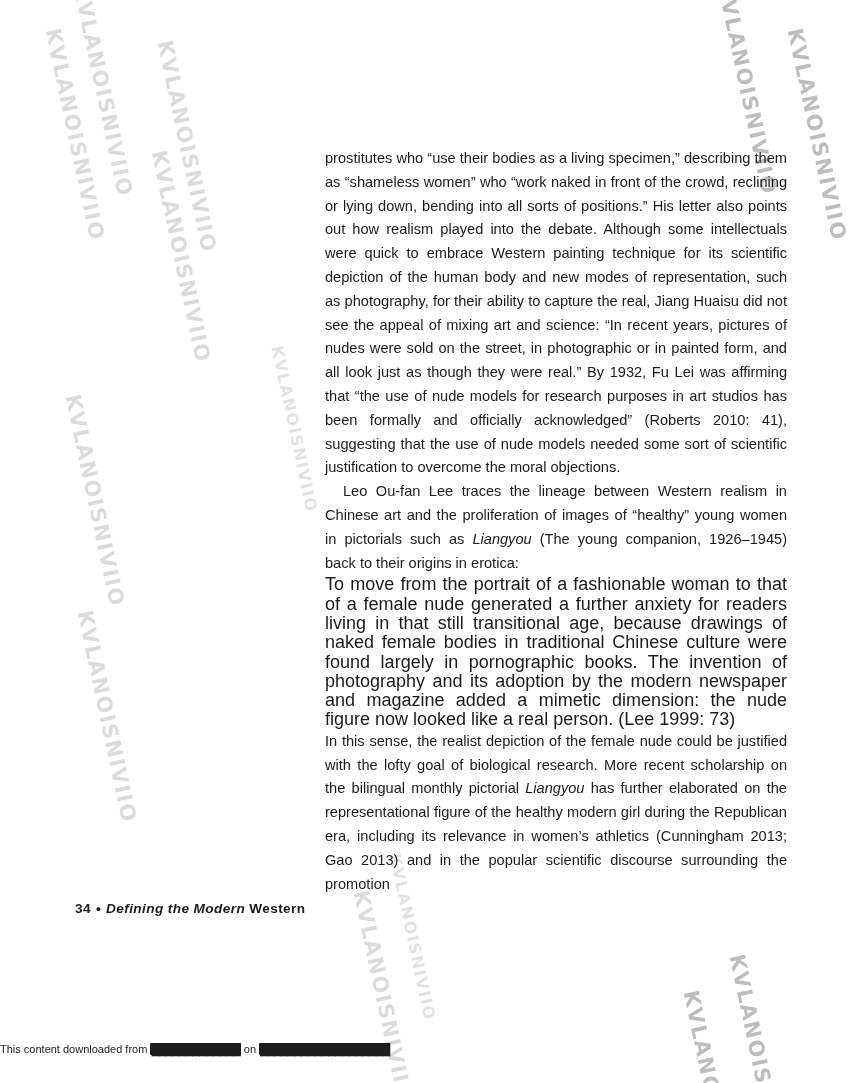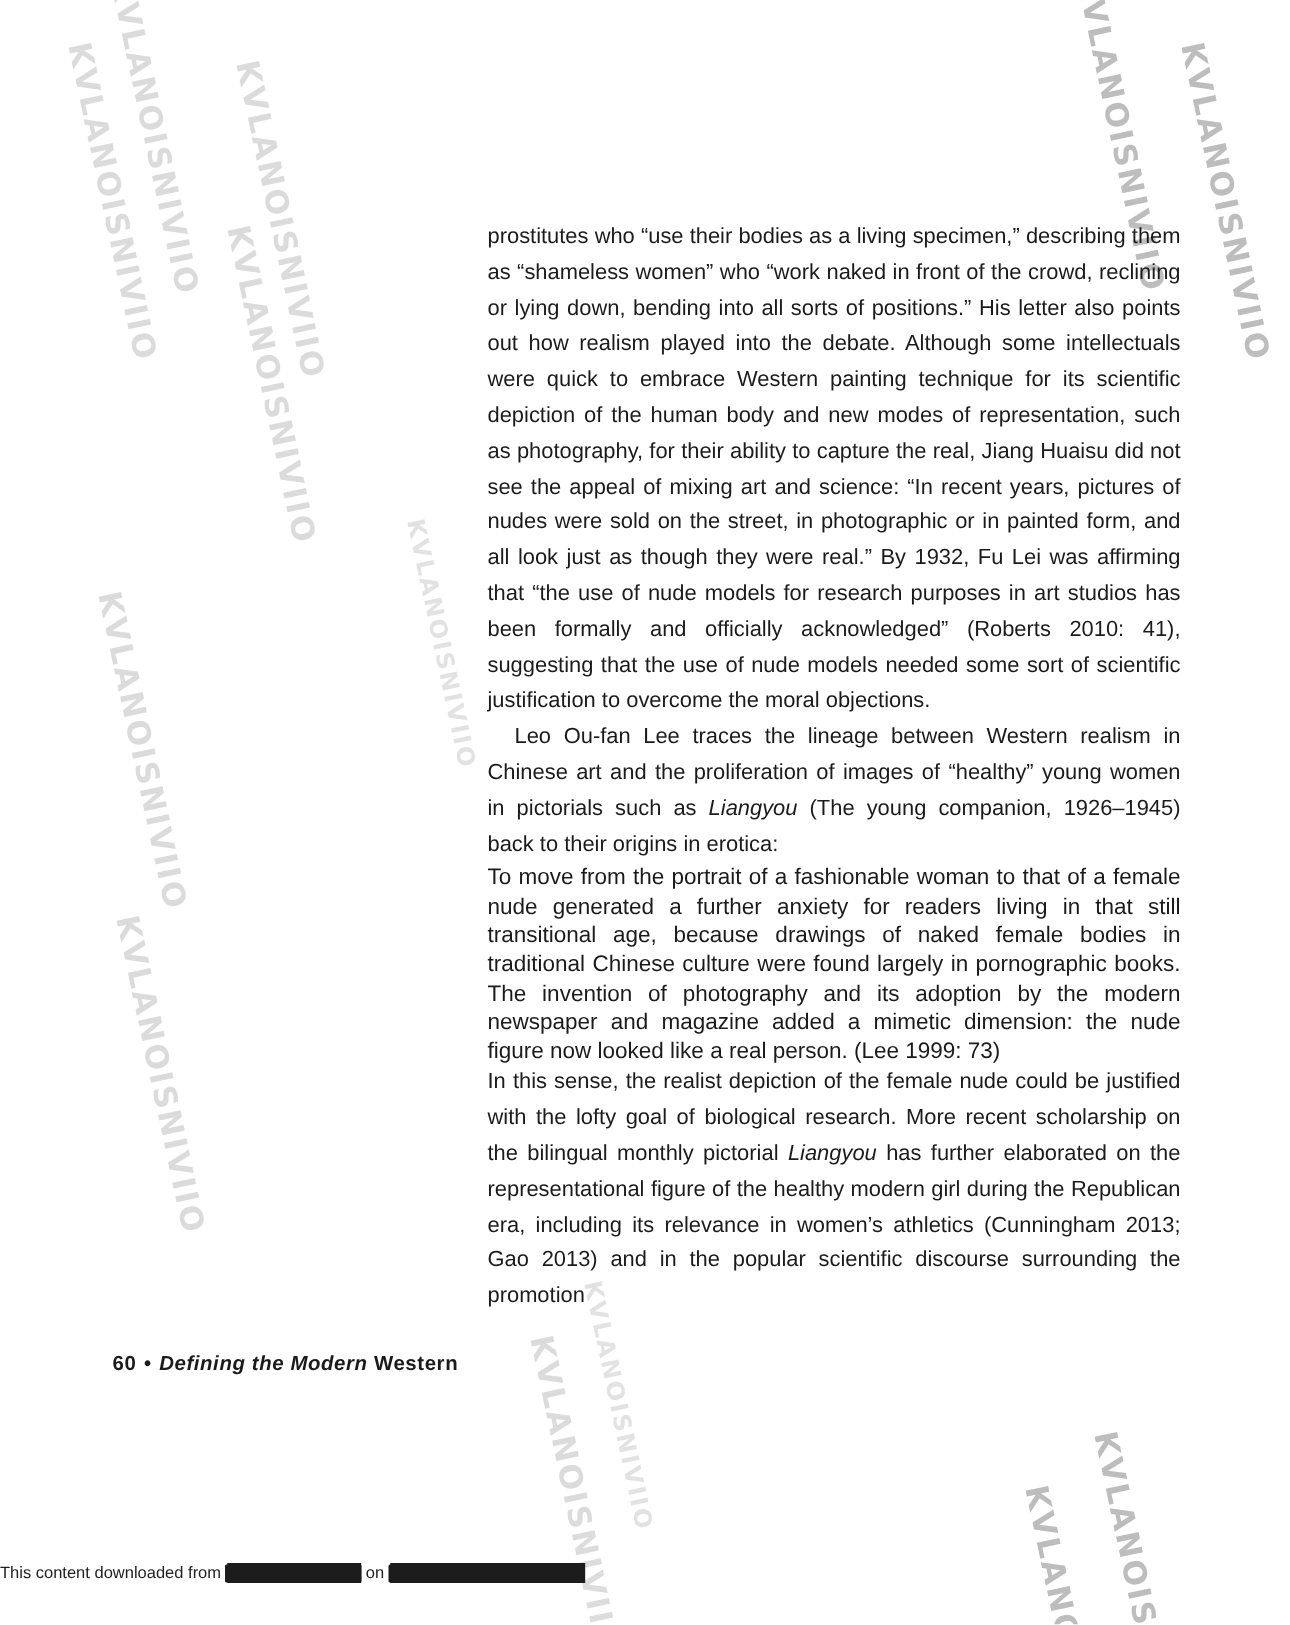--- a/index.html
+++ b/index.html
@@ -37,21 +37,21 @@
     z-index: 1;
     color: #1b1b1b;
     font-size: 14.6px;
     line-height: 23.8px;
     text-align: justify;
   }
   .text-col p { margin: 0; }
   .p-indent { text-indent: 18px; }
   .quote {
     margin: 26px 28px 23px 28px;
-    font-size: 15px;
+    font-size: 18px;
     line-height: 19.3px;
   }
   .ital { font-style: italic; }
 
   .footer {
     position: absolute;
     left: 75px;
     top: 901px;
     z-index: 1;
     font-weight: bold;
@@ -110,21 +110,21 @@
     </p>
     <p class="quote">
       <span>To move from the portrait of a fashionable woman to that of a female nude generated a further anxiety for readers living in that still transitional age, because drawings of naked female bodies in traditional Chinese culture were found largely in pornographic books. The invention of photography and its adoption by the modern newspaper and magazine added a mimetic dimension: the nude figure now looked like a real person. (Lee 1999: 73)</span>
     </p>
     <p>
       <span>In this sense, the realist depiction of the female nude could be justified with the lofty goal of biological research. More recent scholarship on the bilingual monthly pictorial </span><span class="ital">Liangyou</span><span> has further elaborated on the representational figure of the healthy modern girl during the Republican era, including its relevance in women’s athletics (Cunningham 2013; Gao 2013) and in the popular scientific discourse surrounding the promotion</span>
     </p>
   </div>
 
   <div class="footer">
-    <span>60</span><span class="sep">•</span><span class="ital">Defining the Modern</span>&nbsp;<span>Western</span>
+    <span>34</span><span class="sep">•</span><span class="ital">Defining the Modern</span>&nbsp;<span>Western</span>
   </div>
 
   <div class="notice">
     <div>
       <span>This content downloaded from </span><span class="redacted">█████████████</span><span> on </span><span class="redacted">███████████████████</span>
     </div>
   </div>
 
 </div>
 

